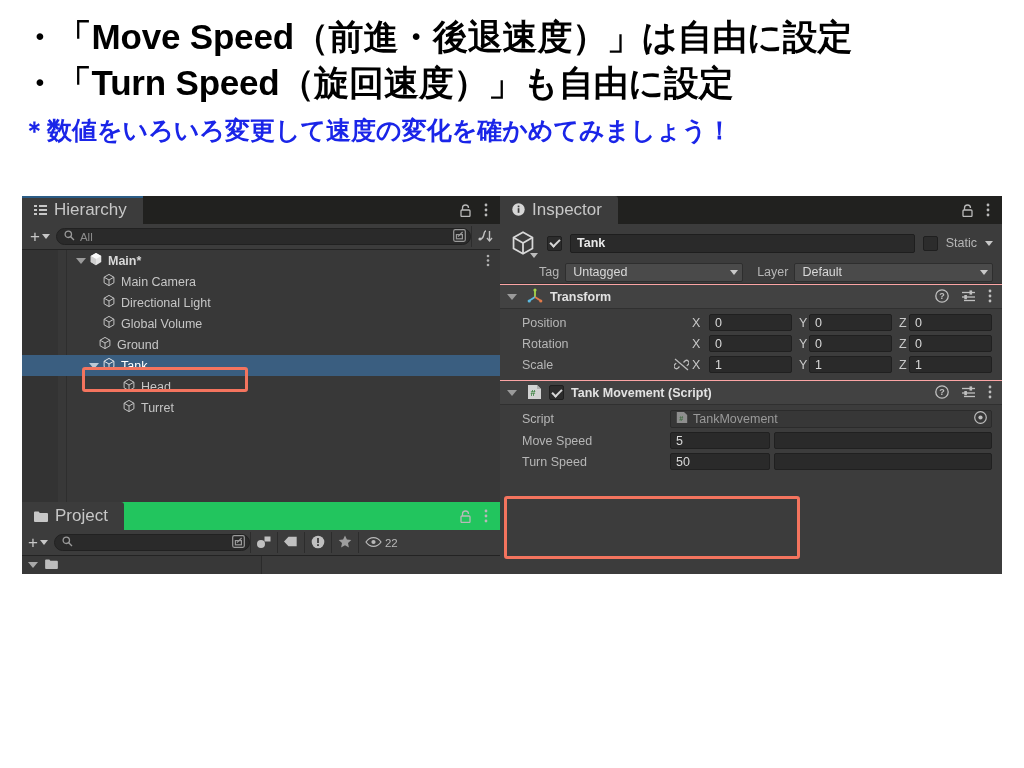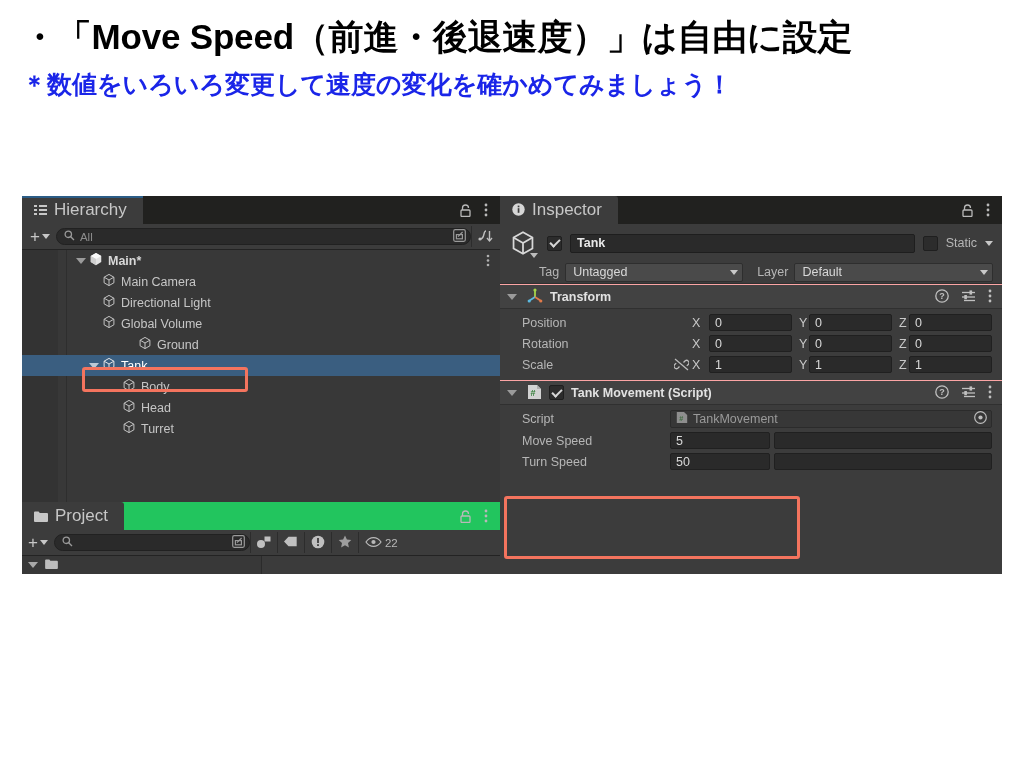--- a/index.html
+++ b/index.html
@@ -313,20 +313,21 @@
     pointer-events: none;
   }
   #redbox-tank { left: 82px; top: 367px; width: 166px; height: 25px; }
   #redbox-speeds { left: 504px; top: 496px; width: 296px; height: 63px; }
 </style>
 </head>
 <body>
 
 <div id="slide-header">
   <div class="bullet-line">・「Move Speed（前進・後退速度）」は自由に設定</div>
+  <div class="bullet-line">・「Turn Speed（旋回速度）」も自由に設定</div>
   <div class="note-line" style="color: rgb(26, 37, 232);">＊数値をいろいろ変更して速度の変化を確かめてみましょう！</div>
 </div>
 
 <div id="unity-shot">
 
   <div class="panel-col" id="hierarchy-col">
 
     <div class="tabstrip">
       <div class="tab focused">
         <span class="icon">
@@ -438,50 +439,41 @@
       <div class="tree-row" style="padding-left:80px;">
         <span class="icon cube-icon">
           <svg width="14" height="14" viewBox="0 0 16 16">
             <path d="M8 1.6l5.6 3.2v6.4L8 14.4 2.4 11.2V4.8L8 1.6z" fill="none" stroke="#c9c9c9" stroke-width="1.1"></path>
             <path d="M2.6 4.9L8 8l5.4-3.1M8 8v6.2" fill="none" stroke="#c9c9c9" stroke-width="1.1"></path>
           </svg>
         </span>
         <span>Global Volume</span>
       </div>
 
-      <div class="tree-row" style="padding-left:116px;">
+      <div class="tree-row" style="padding-left:76px;">
         <span class="icon cube-icon">
           <svg width="14" height="14" viewBox="0 0 16 16">
             <path d="M8 1.6l5.6 3.2v6.4L8 14.4 2.4 11.2V4.8L8 1.6z" fill="none" stroke="#c9c9c9" stroke-width="1.1"></path>
             <path d="M2.6 4.9L8 8l5.4-3.1M8 8v6.2" fill="none" stroke="#c9c9c9" stroke-width="1.1"></path>
           </svg>
         </span>
         <span>Ground</span>
       </div>
 
       <div class="tree-row selected" style="padding-left: 67px; background: rgb(58, 94, 128);">
         <span class="foldout" style="border-top-color:#bcc9d6;"></span>
         <span class="icon cube-icon">
           <svg width="14" height="14" viewBox="0 0 16 16">
             <path d="M8 1.6l5.6 3.2v6.4L8 14.4 2.4 11.2V4.8L8 1.6z" fill="none" stroke="#eaeaea" stroke-width="1.1"></path>
             <path d="M2.6 4.9L8 8l5.4-3.1M8 8v6.2" fill="none" stroke="#eaeaea" stroke-width="1.1"></path>
           </svg>
         </span>
         <span>Tank</span>
       </div>
 
-      <div class="tree-row" style="padding-left:100px;">
-        <span class="icon cube-icon">
-          <svg width="14" height="14" viewBox="0 0 16 16">
-            <path d="M8 1.6l5.6 3.2v6.4L8 14.4 2.4 11.2V4.8L8 1.6z" fill="none" stroke="#c9c9c9" stroke-width="1.1"></path>
-            <path d="M2.6 4.9L8 8l5.4-3.1M8 8v6.2" fill="none" stroke="#c9c9c9" stroke-width="1.1"></path>
-          </svg>
-        </span>
-        <span>Body</span>
-      </div>
 
       <div class="tree-row" style="padding-left:100px;">
         <span class="icon cube-icon">
           <svg width="14" height="14" viewBox="0 0 16 16">
             <path d="M8 1.6l5.6 3.2v6.4L8 14.4 2.4 11.2V4.8L8 1.6z" fill="none" stroke="#c9c9c9" stroke-width="1.1"></path>
             <path d="M2.6 4.9L8 8l5.4-3.1M8 8v6.2" fill="none" stroke="#c9c9c9" stroke-width="1.1"></path>
           </svg>
         </span>
         <span>Head</span>
       </div>

